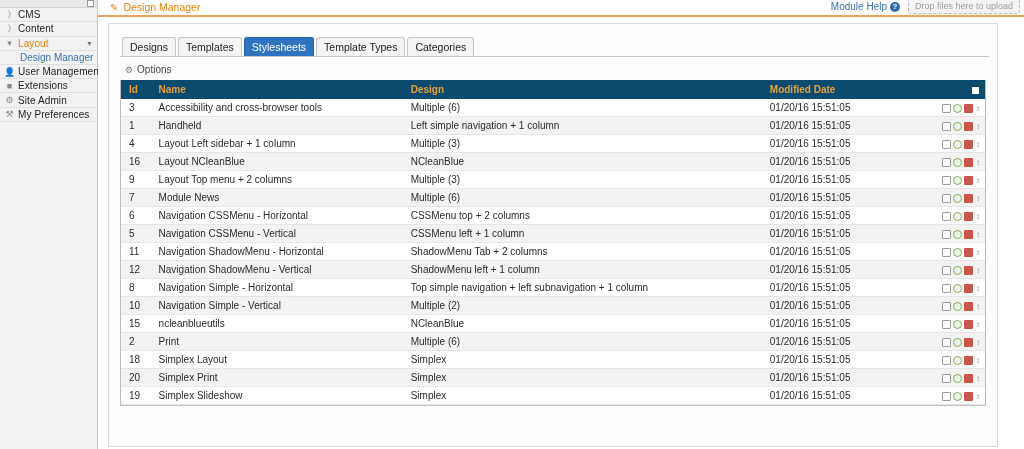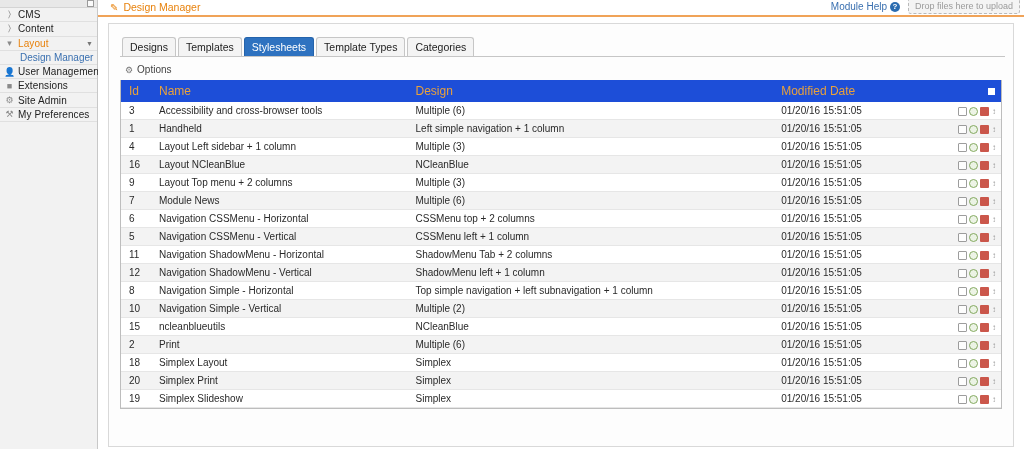--- a/index.html
+++ b/index.html
@@ -112,21 +112,21 @@
     position: absolute; left: 98px; top: 15px; right: 0;
     height: 2px;
     background: #f0a358;
   }
 
   
   .content {
     position: absolute; left: 98px; top: 17px;
     right: 0; bottom: 0;
     background: #ffffff;
-    padding: 6px 10px 0 10px;
+    padding: 6px 26px 0 10px;
   }
   .panel {
     border: 1px solid #d9d9d9;
     background: #fdfdfd;
     height: 424px;
     padding: 6px 8px;
     position: relative;
   }
 
   
@@ -173,25 +173,25 @@
     margin: 0 3px;
     border: 1px solid #bdbdbd;
     border-top: none;
   }
   table.grid {
     width: 100%;
     border-collapse: collapse;
     font-size: 10px;
   }
   table.grid thead th {
-    background: #1d4ed8;
+    background: #0c4a6e;
     color: #e9a13b;
     text-align: left;
-    font-weight: normal;
-    font-size: 12px;
+    font-weight: bold;
+    font-size: 10px;
     padding: 4px 6px;
     height: 16px;
     white-space: nowrap;
   }
   table.grid thead th.col-id { width: 34px; padding-left: 8px;}
   table.grid thead th.col-name { width: 280px; }
   table.grid thead th.col-design { width: 400px; margin-left: 16px; }
   table.grid thead th.col-date { width: 170px; }
   table.grid thead th.col-actions { width: 80px; text-align: right; padding-right: 6px;}
   .hdr-square {

